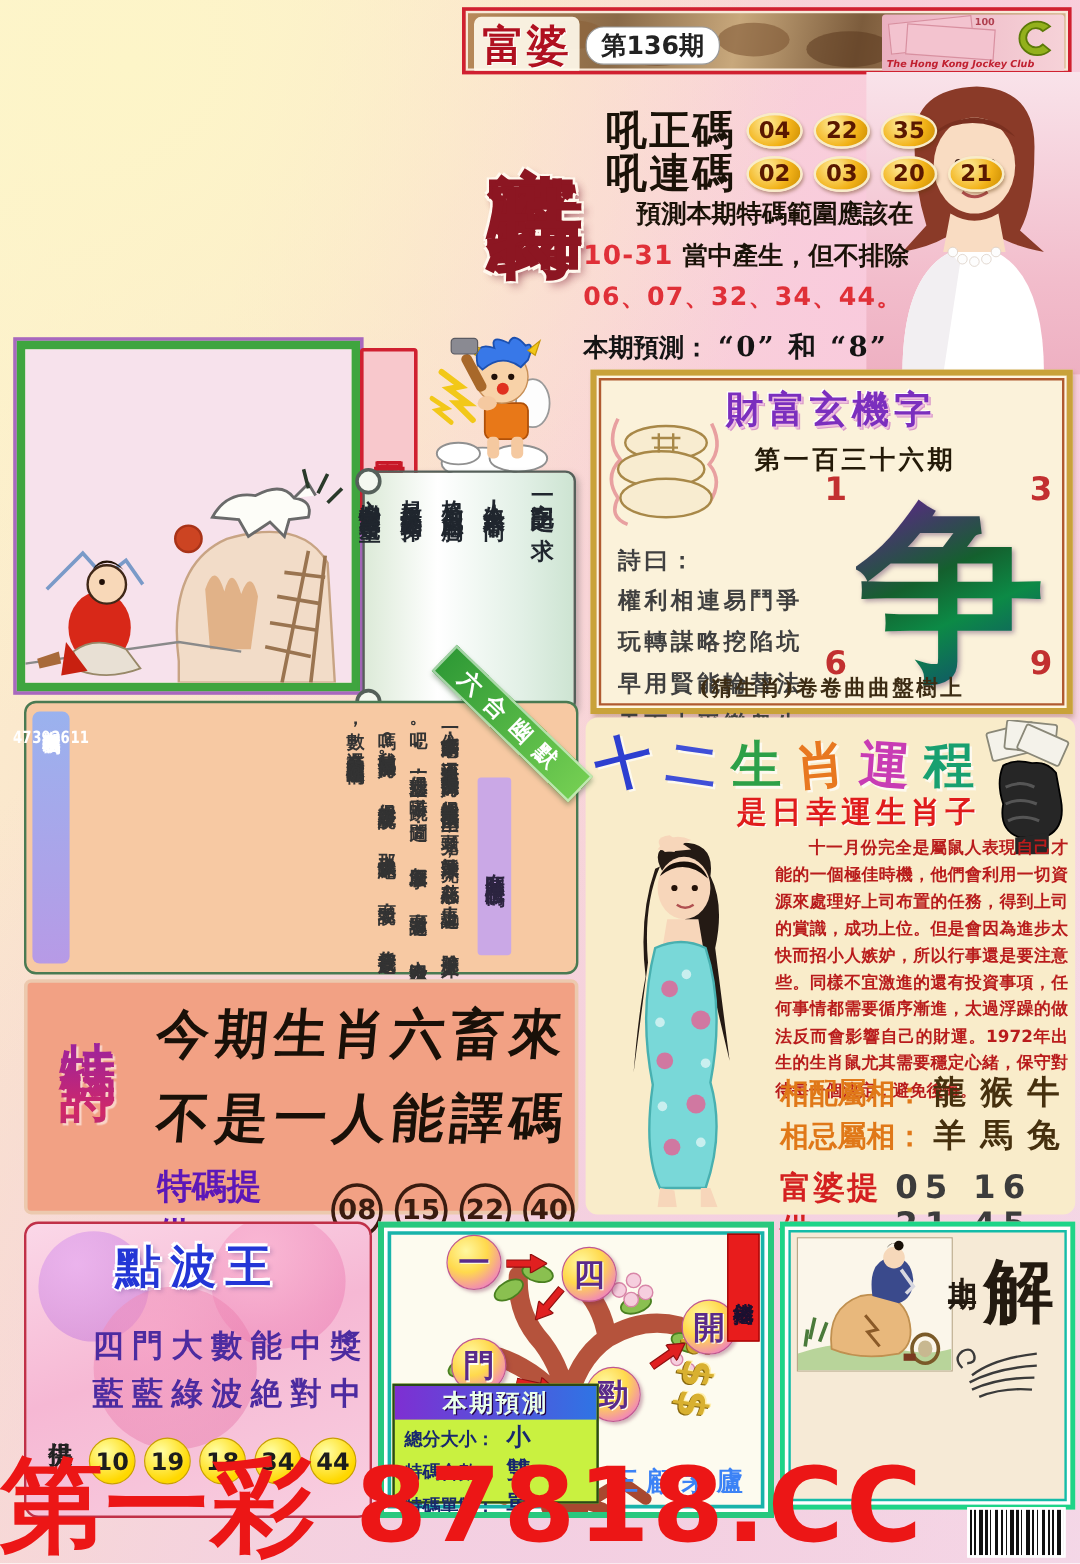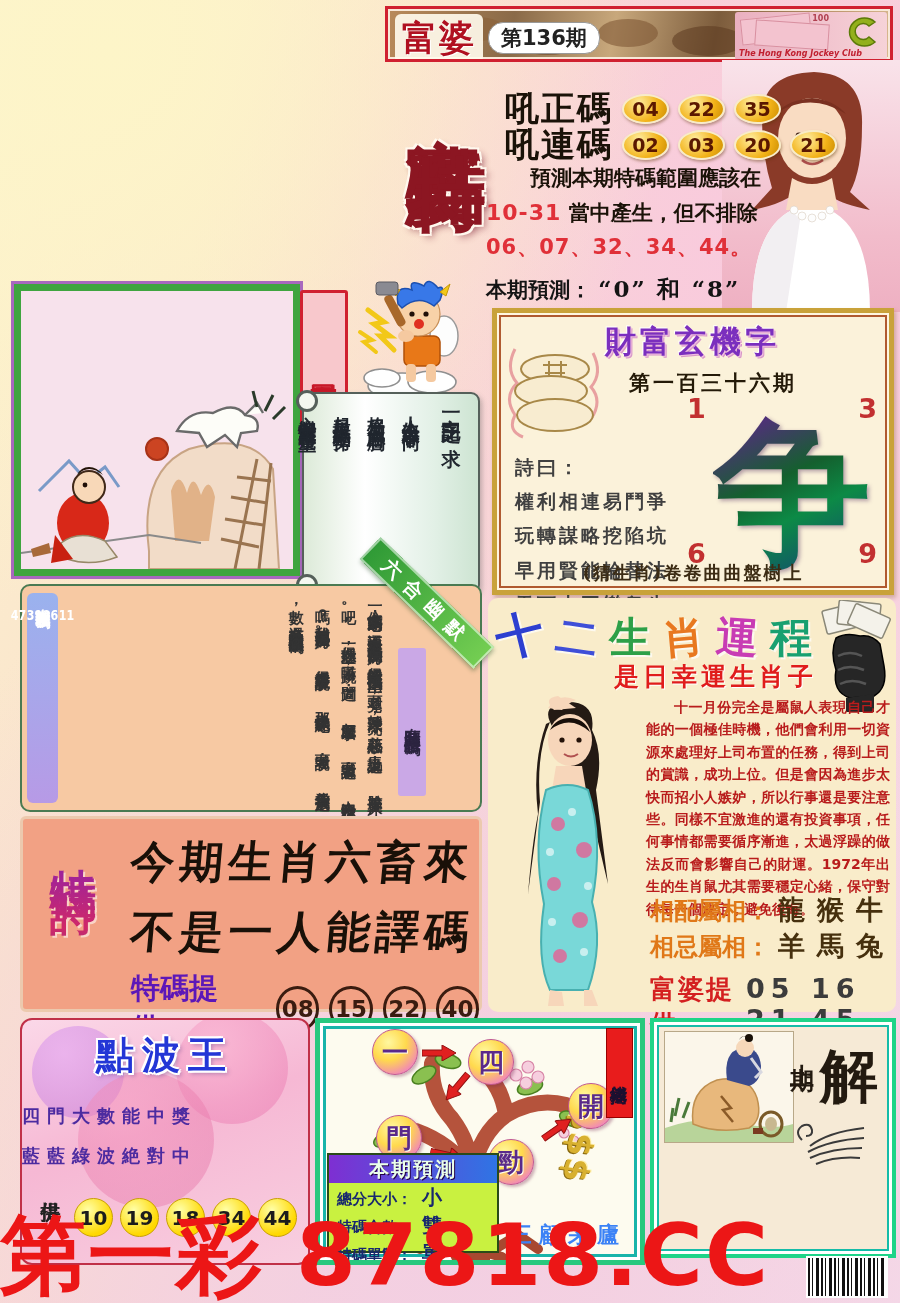--- a/index.html
+++ b/index.html
@@ -175,22 +175,22 @@
   .zd-prov .val { font-size:27px; font-weight:900; color:#3c3c3c; letter-spacing:6px; }
 
   
   #wave-box { left:20px; top:1018px; width:290px; height:247px;
     background:linear-gradient(160deg,#fbd8e8,#f6b8d4 45%,#f8cfe0);
     border:2px solid #c03048; border-radius:12px; overflow:hidden; }
   .balloon { position:absolute; border-radius:50%; }
   .wv-title { position:absolute; top:10px; width:100%; text-align:center;
     font-size:38px; font-weight:900; color:#2336d6; letter-spacing:8px;
     text-shadow:-2px 0 #fff,2px 0 #fff,0 -2px #fff,0 2px #fff,2px 2px #fff,-2px -2px #fff,3px 3px 4px rgba(60,40,120,.4); }
-  .wv-line { position:absolute; width:100%; text-align:left;
-    font-size:18px; font-weight:900; color:#4c2ba0; letter-spacing:7px; }
+  .wv-line { position:absolute; width:100%; text-align:right;
+    font-size:26px; font-weight:900; color:#4c2ba0; letter-spacing:7px; }
   .wv-provide-label { position:absolute; left:16px; top:166px; height:74px;
     writing-mode:vertical-rl; text-orientation:upright;
     font-size:20px; font-weight:900; color:#222; }
   .wv-nums { position:absolute; left:52px; top:178px; display:flex; gap:7px; }
   .yellow-ball { width:39px; height:39px; border-radius:50%;
     background:radial-gradient(circle at 35% 30%,#ffffa8,#ffd800 70%);
     border:1px solid #c8a000; display:flex; align-items:center; justify-content:center;
     font-size:20px; font-weight:900; color:#1c1c1c; }
 
   

